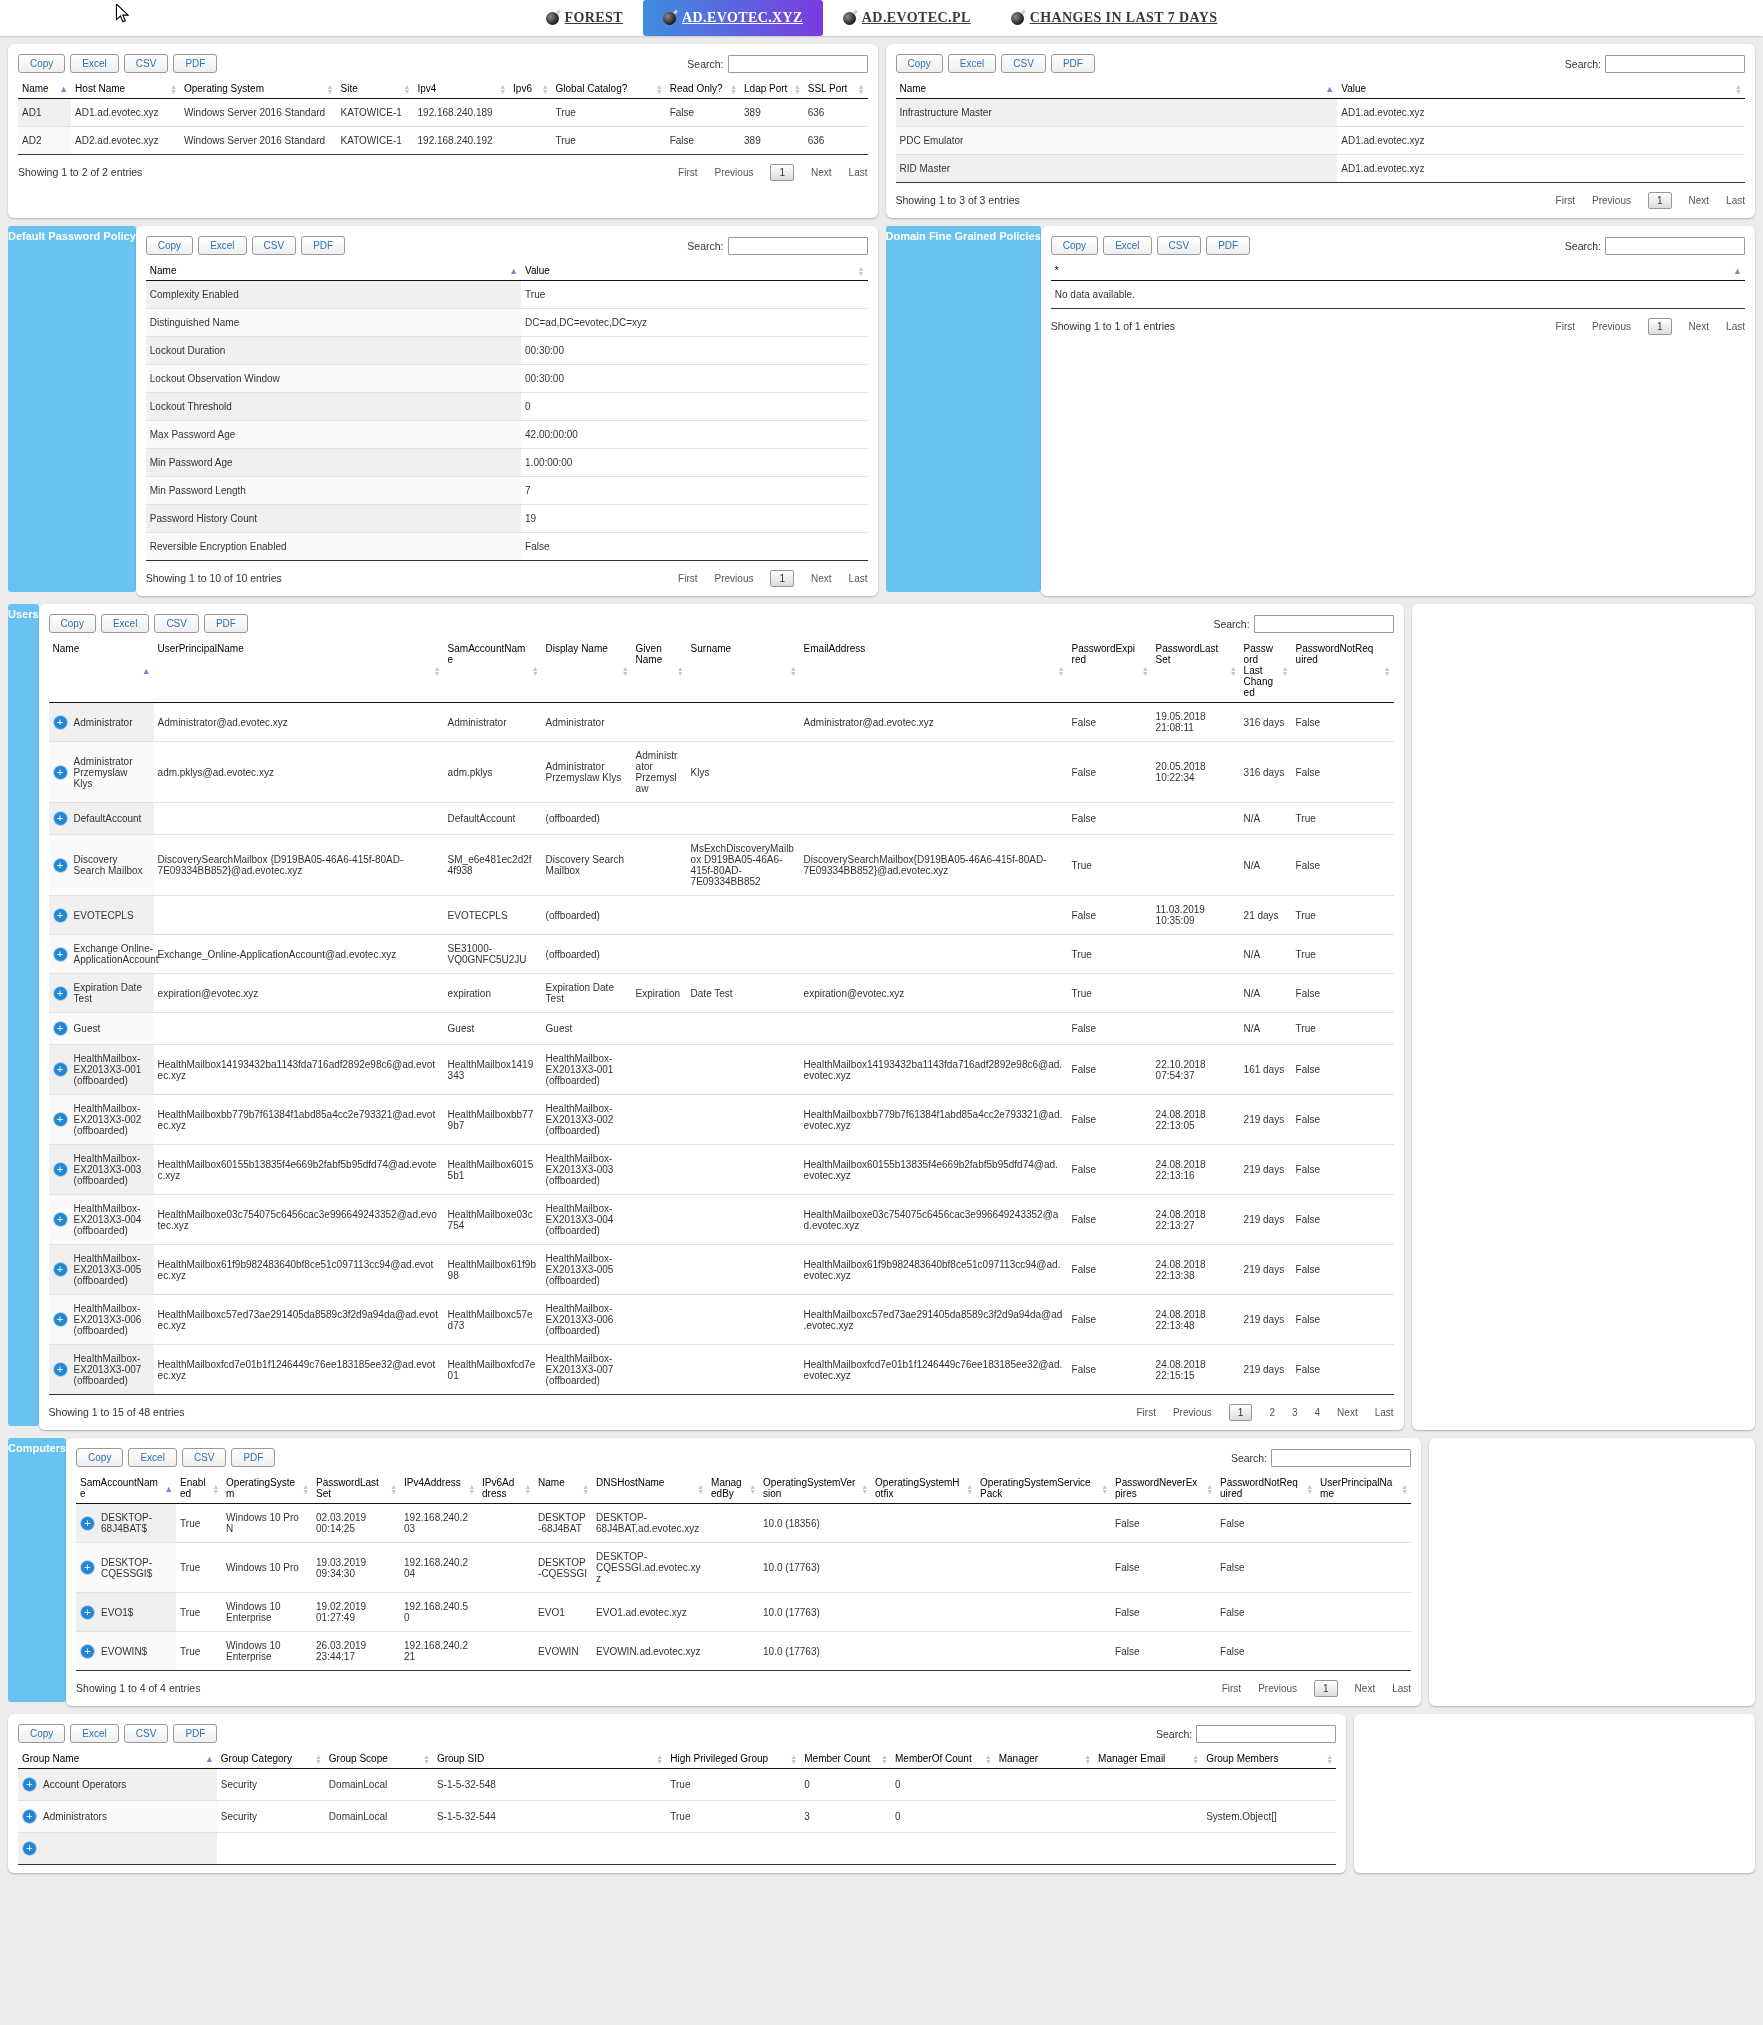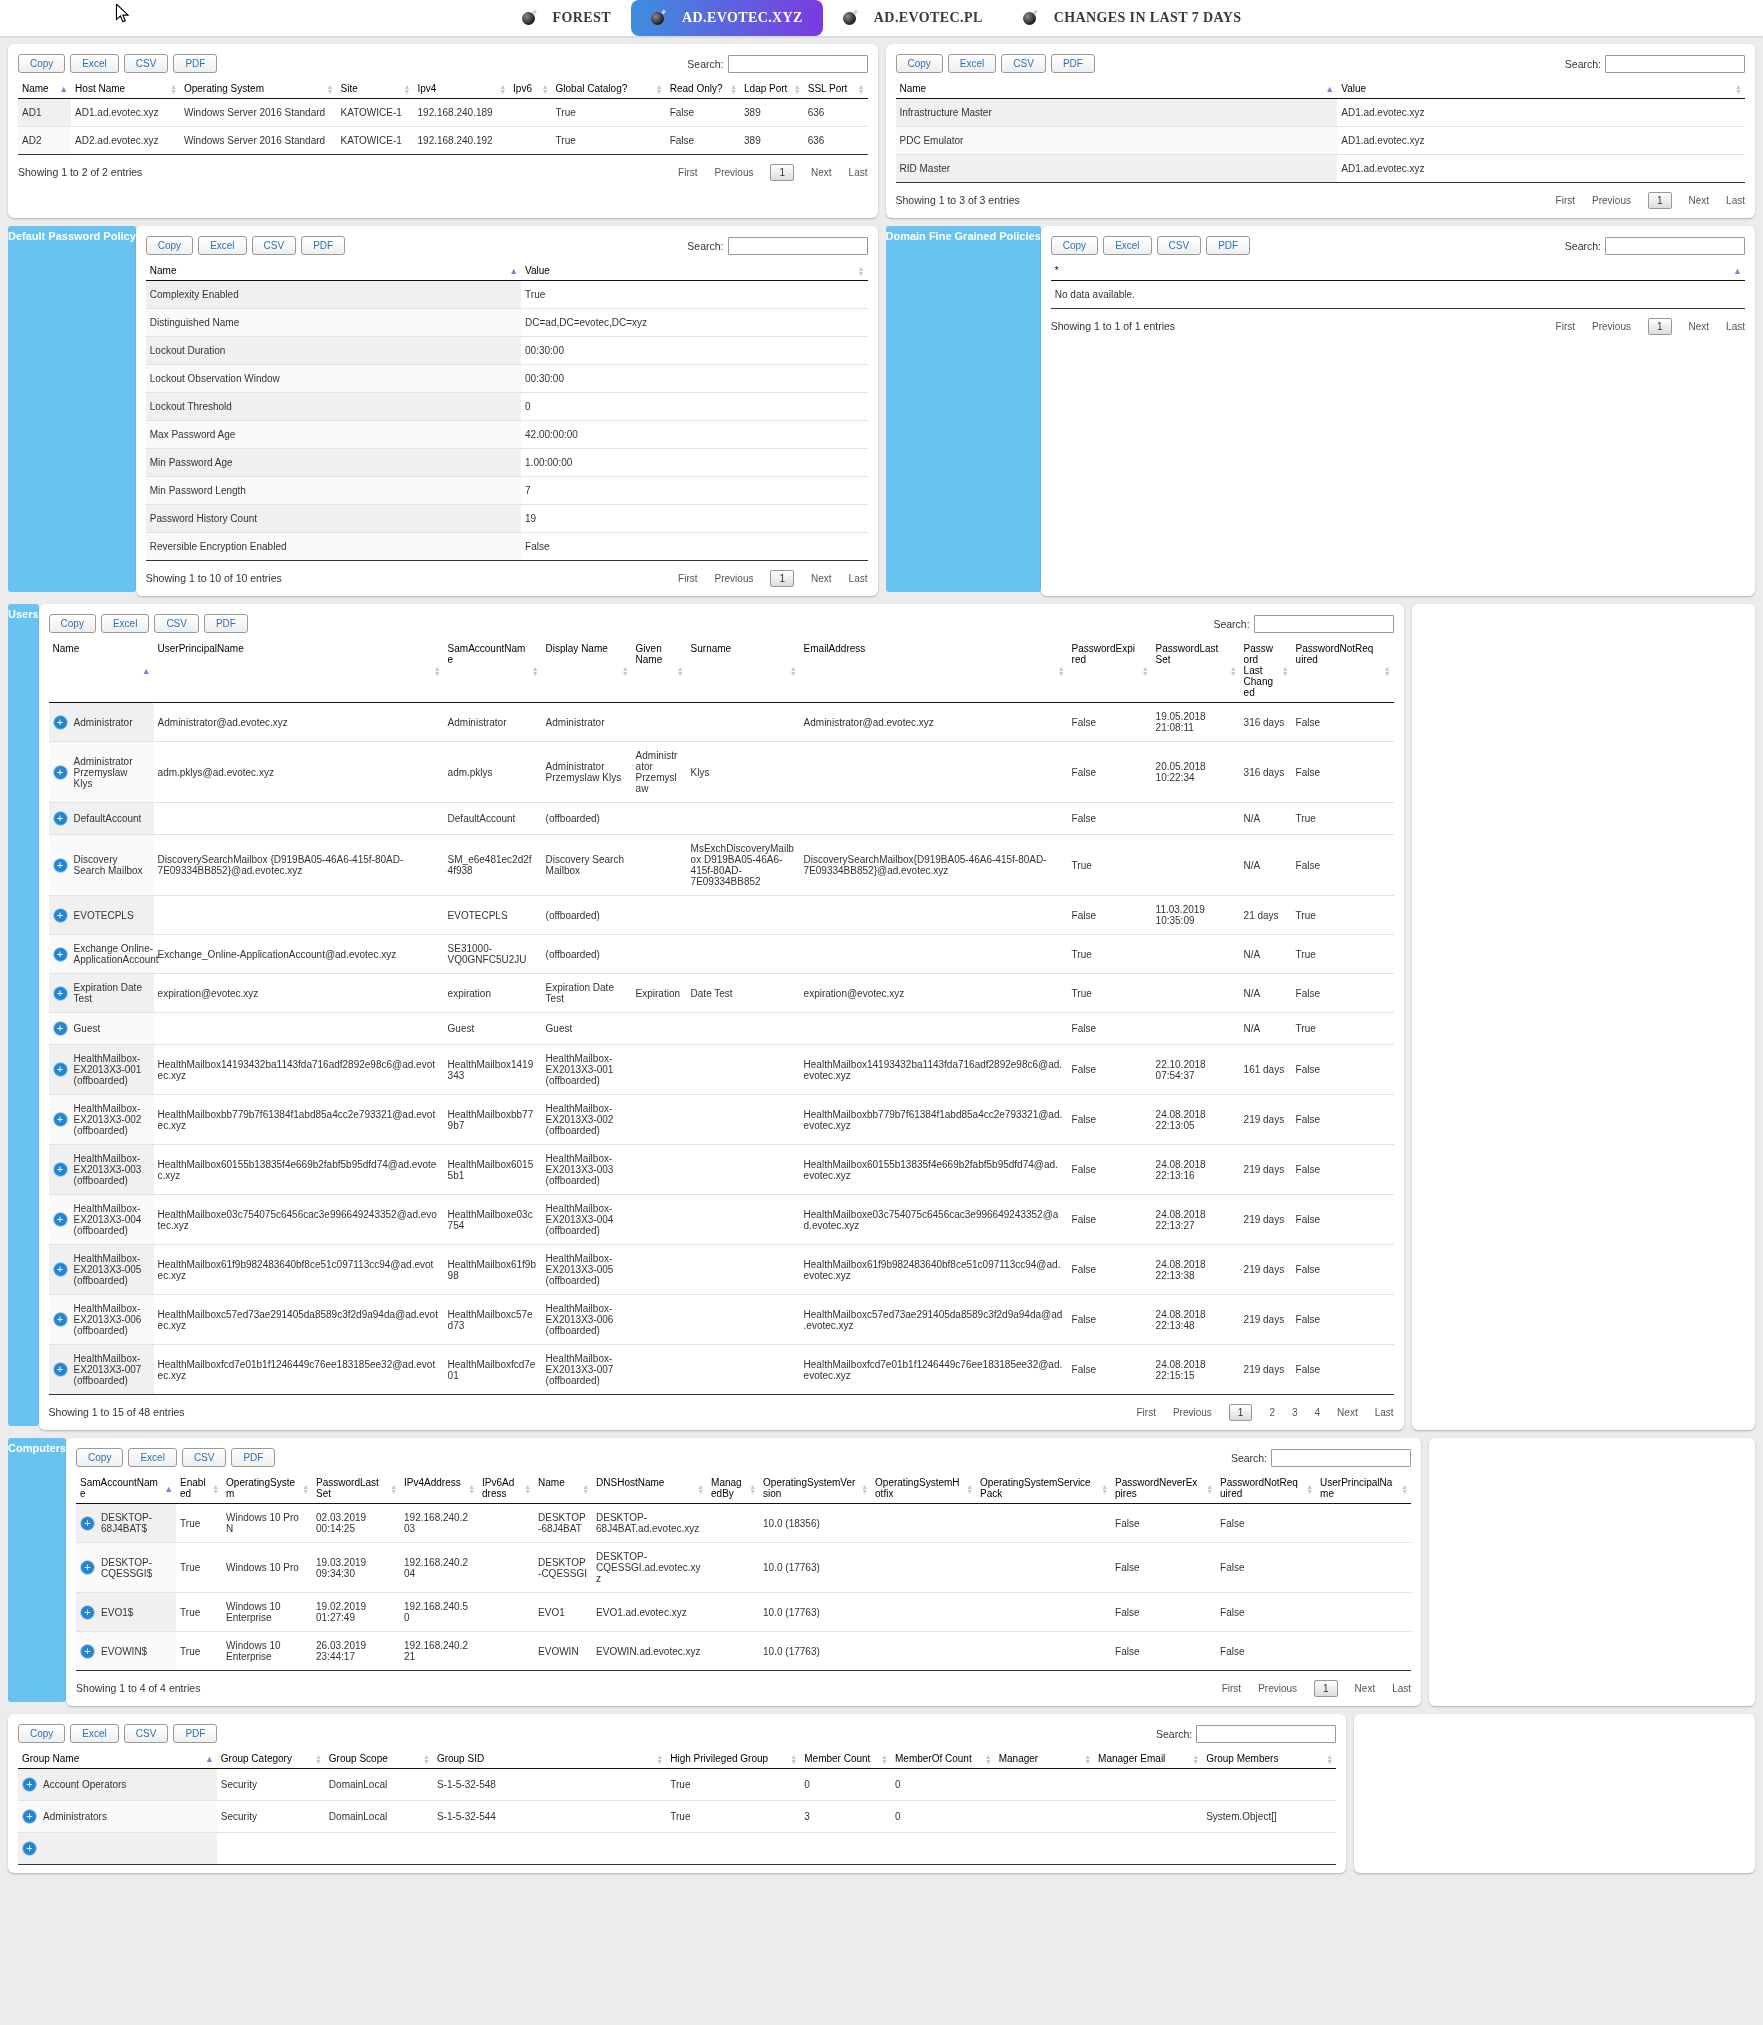--- a/index.html
+++ b/index.html
@@ -2,23 +2,23 @@
 <html><head>
 <meta charset="utf-8">
 <style>
   * { box-sizing: border-box; margin: 0; padding: 0; }
   html,body { width: 1763px; height: 2025px; overflow: hidden; }
   body { background:#ececec; font-family:"Liberation Sans", sans-serif; position:relative; }
 
   
   .tabs { background:#fff; height:36px; display:flex; justify-content:center; align-items:stretch;
           box-shadow:0 1px 2px rgba(0,0,0,.15); font-family:"Liberation Serif", serif; }
-  .tab { display:flex; align-items:center; gap:18px; padding:0 20px; font-weight:bold; font-size:14px;
-         letter-spacing:.4px; color:#3a3a3a; cursor:pointer; }
-  .tab.active { background:linear-gradient(90deg,#3e8ede,#7a3bdf); color:#fff; border-radius:8px;text-align:right; }
+  .tab { display:flex; align-items:center; gap:6px; padding:0 20px; font-weight:bold; font-size:14px;
+         letter-spacing:.4px; color:#3a3a3a; cursor:pointer;text-decoration:underline; }
+  .tab.active { background:linear-gradient(90deg,#3e8ede,#7a3bdf); color:#fff; border-radius:3px;text-align:right; }
   .bomb { width:13px; height:13px; border-radius:50%; flex:0 0 13px;
           background:radial-gradient(circle at 35% 35%, #8a8a8a, #1c1c1c 70%); position:relative; }
   .bomb::after { content:""; position:absolute; right:-1px; top:-2px; width:3px; height:4px;
                  background:#cfcfcf; transform:rotate(35deg); }
 
   
   .section { margin:8px 8px 0; }
   .bar { background:#69c3f0; color:#fff; font-weight:bold; font-size:11px; text-align:center;
          padding:4px 0; border-radius:3px; margin-bottom:4px; min-height:19px; }
   .row { display:flex; gap:8px; align-items:stretch; }

